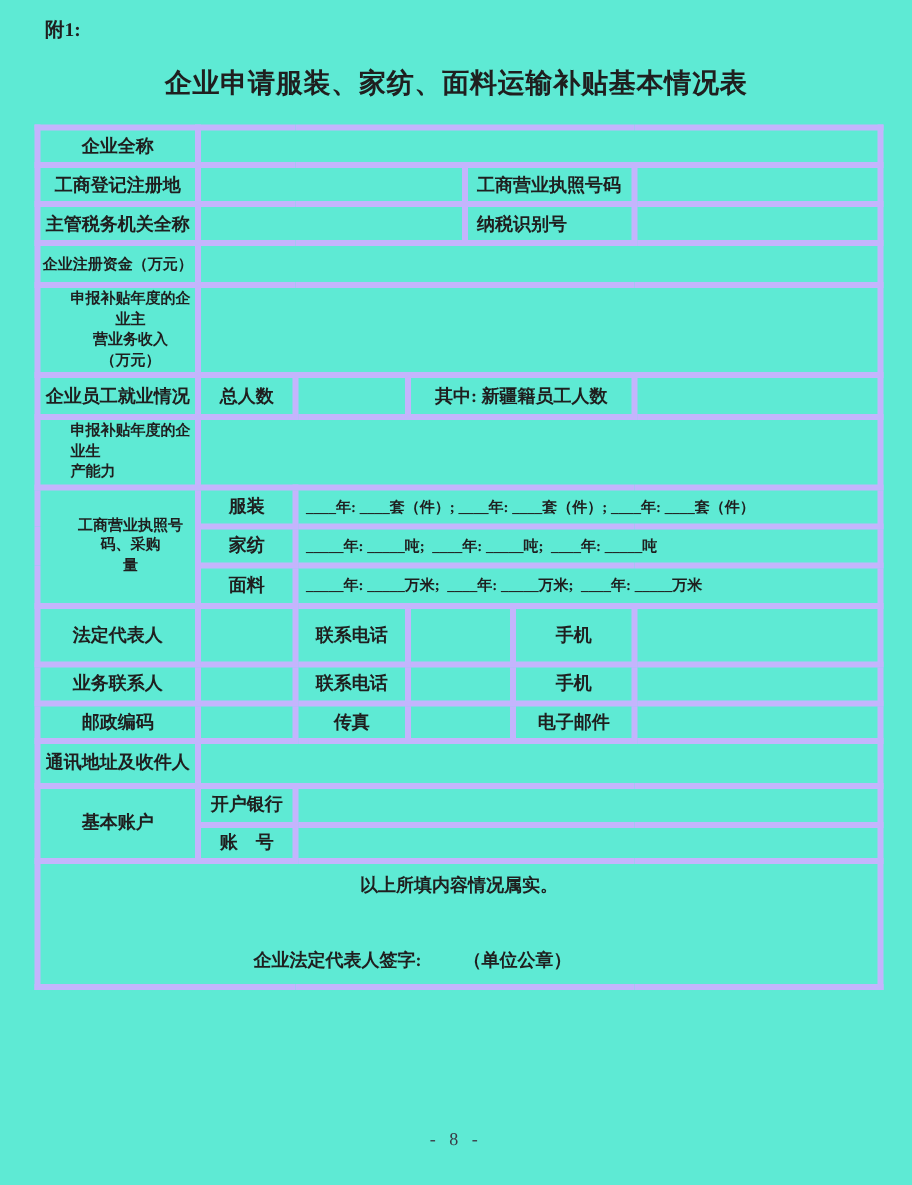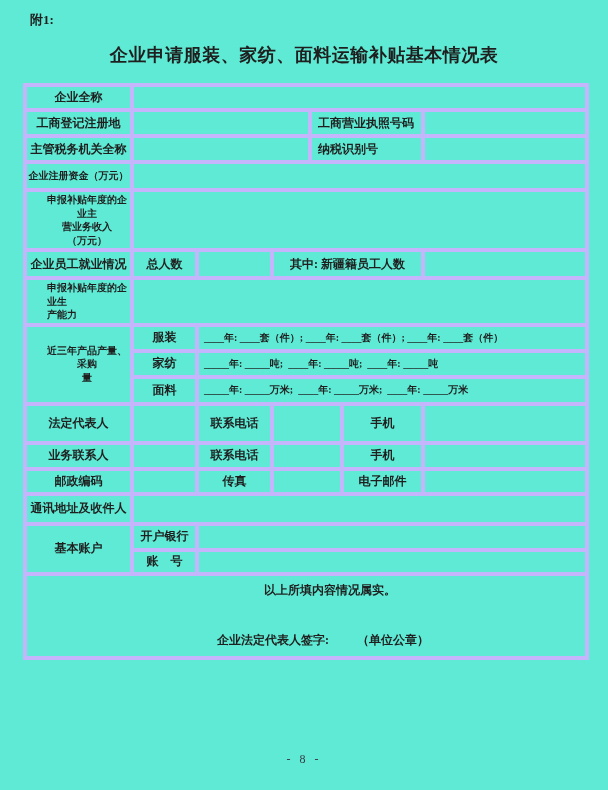--- a/index.html
+++ b/index.html
@@ -41,21 +41,21 @@
   .form-table td.pre { white-space:pre-line; line-height:1.35;padding-left:20px; }
   .form-table td.nowrap { white-space:nowrap; padding-left:1px; padding-right:1px; }
   .form-table td.fill {
     text-align:left; white-space:pre;
     padding-left:5px; font-size:10px;
   }
   .form-table td.decl-cell { padding:0; }
   .decl {
     height:100%;
     display:flex; flex-direction:column; justify-content:flex-start;
-    gap:33px; font-size:12px;padding-left:48px;
+    gap:33px; font-size:12px;
   }
   .decl-text { text-align:center; }
   .sig-row { display:flex; text-align:left; padding-left:142px; }
   .sig-row .seal { margin-left:28px; }
   .footer {
     position:absolute; left:0; right:0; top:752px;
     text-align:center; font-size:12px; letter-spacing:3px;
     color:#3a3a44;
   }
 </style>
@@ -119,21 +119,21 @@
         <td></td>
       </tr>
 
       <tr style="height:35px">
         <td class="small pre left">申报补贴年度的企业生
 产能力</td>
         <td colspan="6"></td>
       </tr>
 
       <tr style="height:26px">
-        <td rowspan="3" class="small pre">近三年产品产量、采购
+        <td rowspan="3" class="small pre">工商营业执照号码、采购
 量</td>
         <td>服装</td>
         <td colspan="5" class="fill">____年: ____套（件）; ____年: ____套（件）; ____年: ____套（件）</td>
       </tr>
       <tr style="height:26px">
         <td>家纺</td>
         <td colspan="5" class="fill">_____年: _____吨;  ____年: _____吨;  ____年: _____吨</td>
       </tr>
       <tr style="height:27px">
         <td>面料</td>

